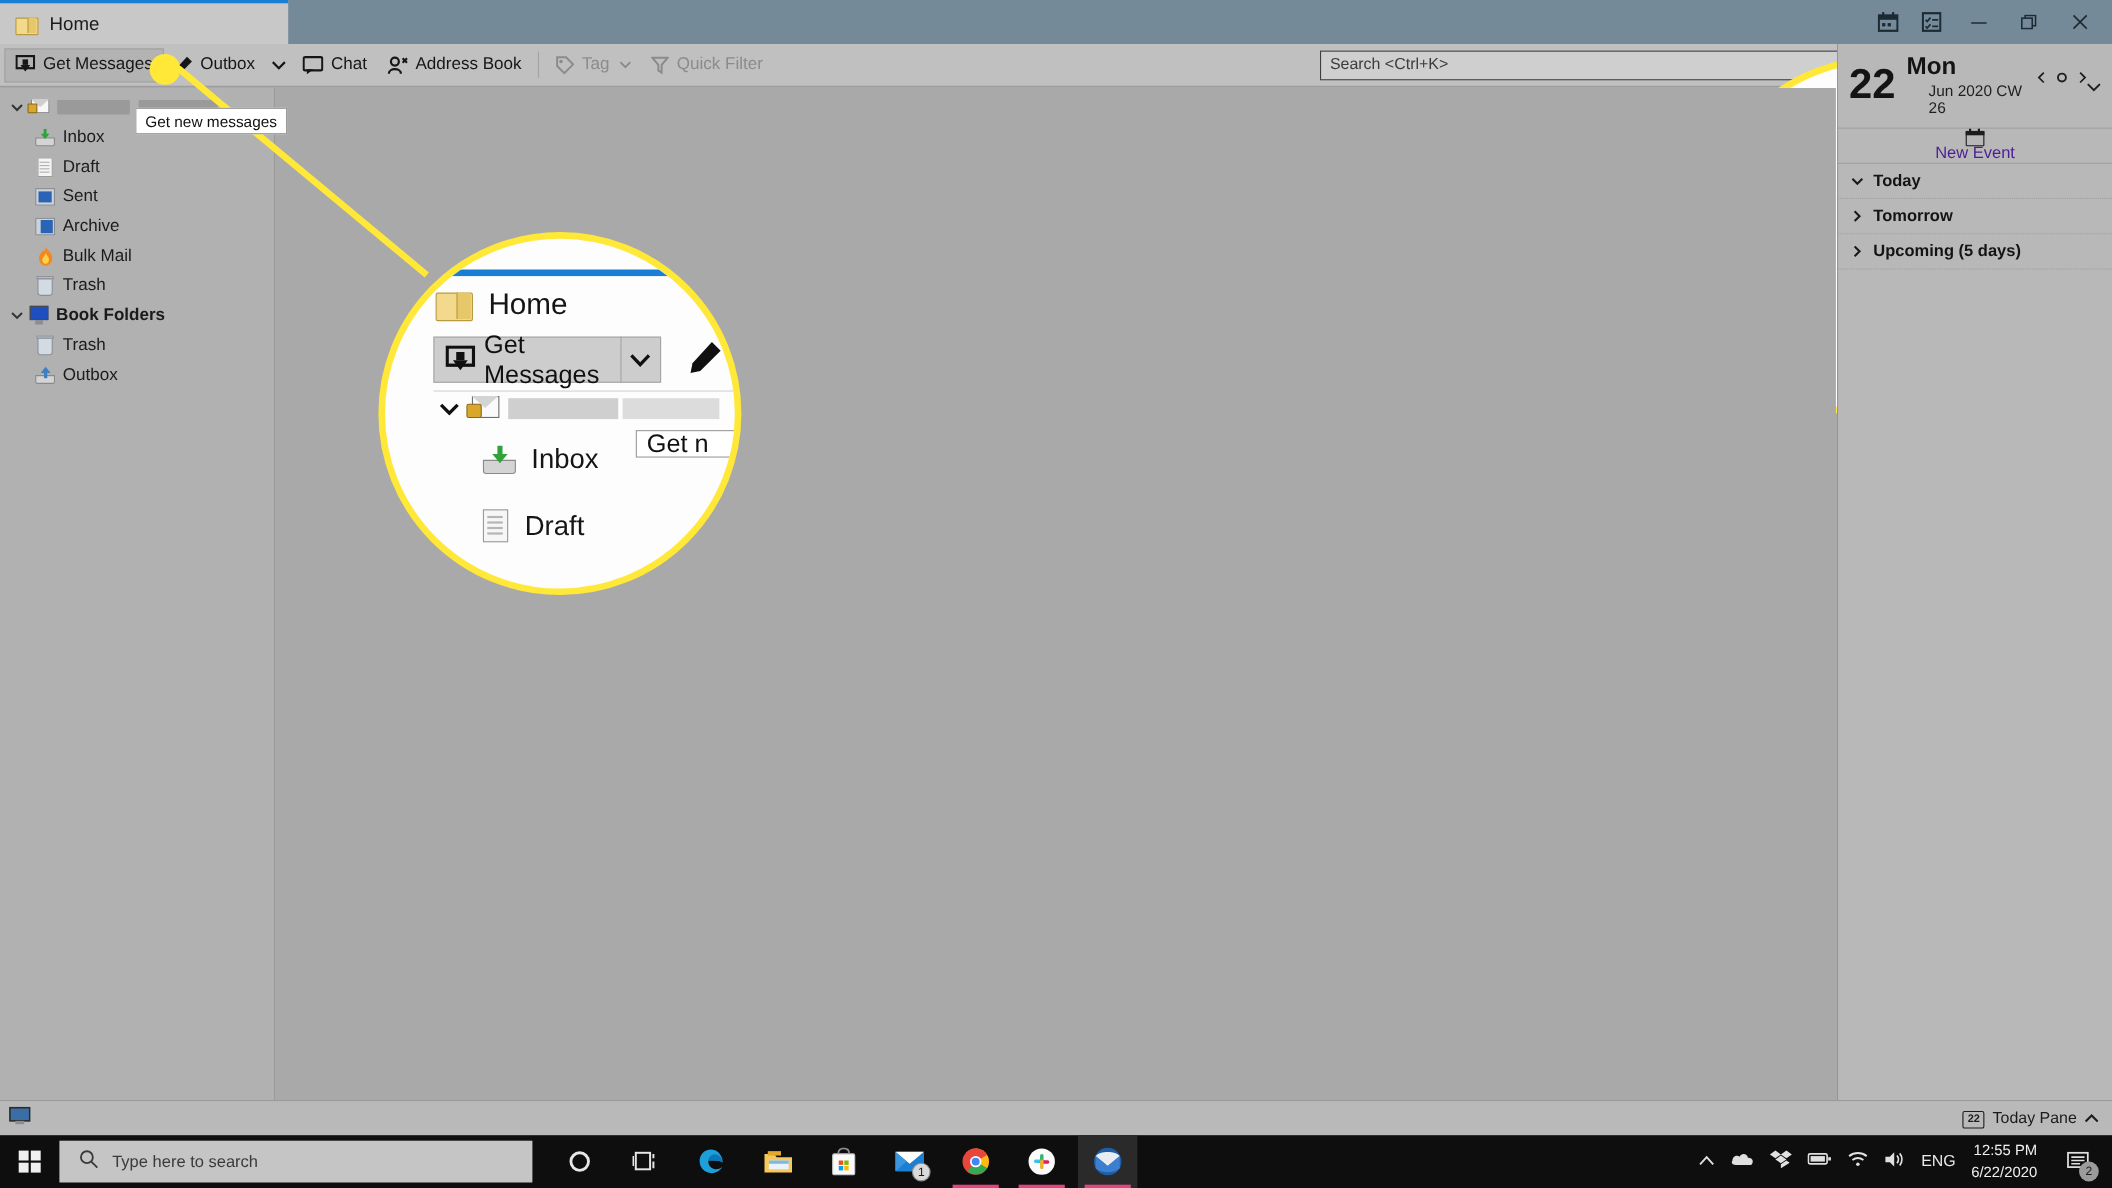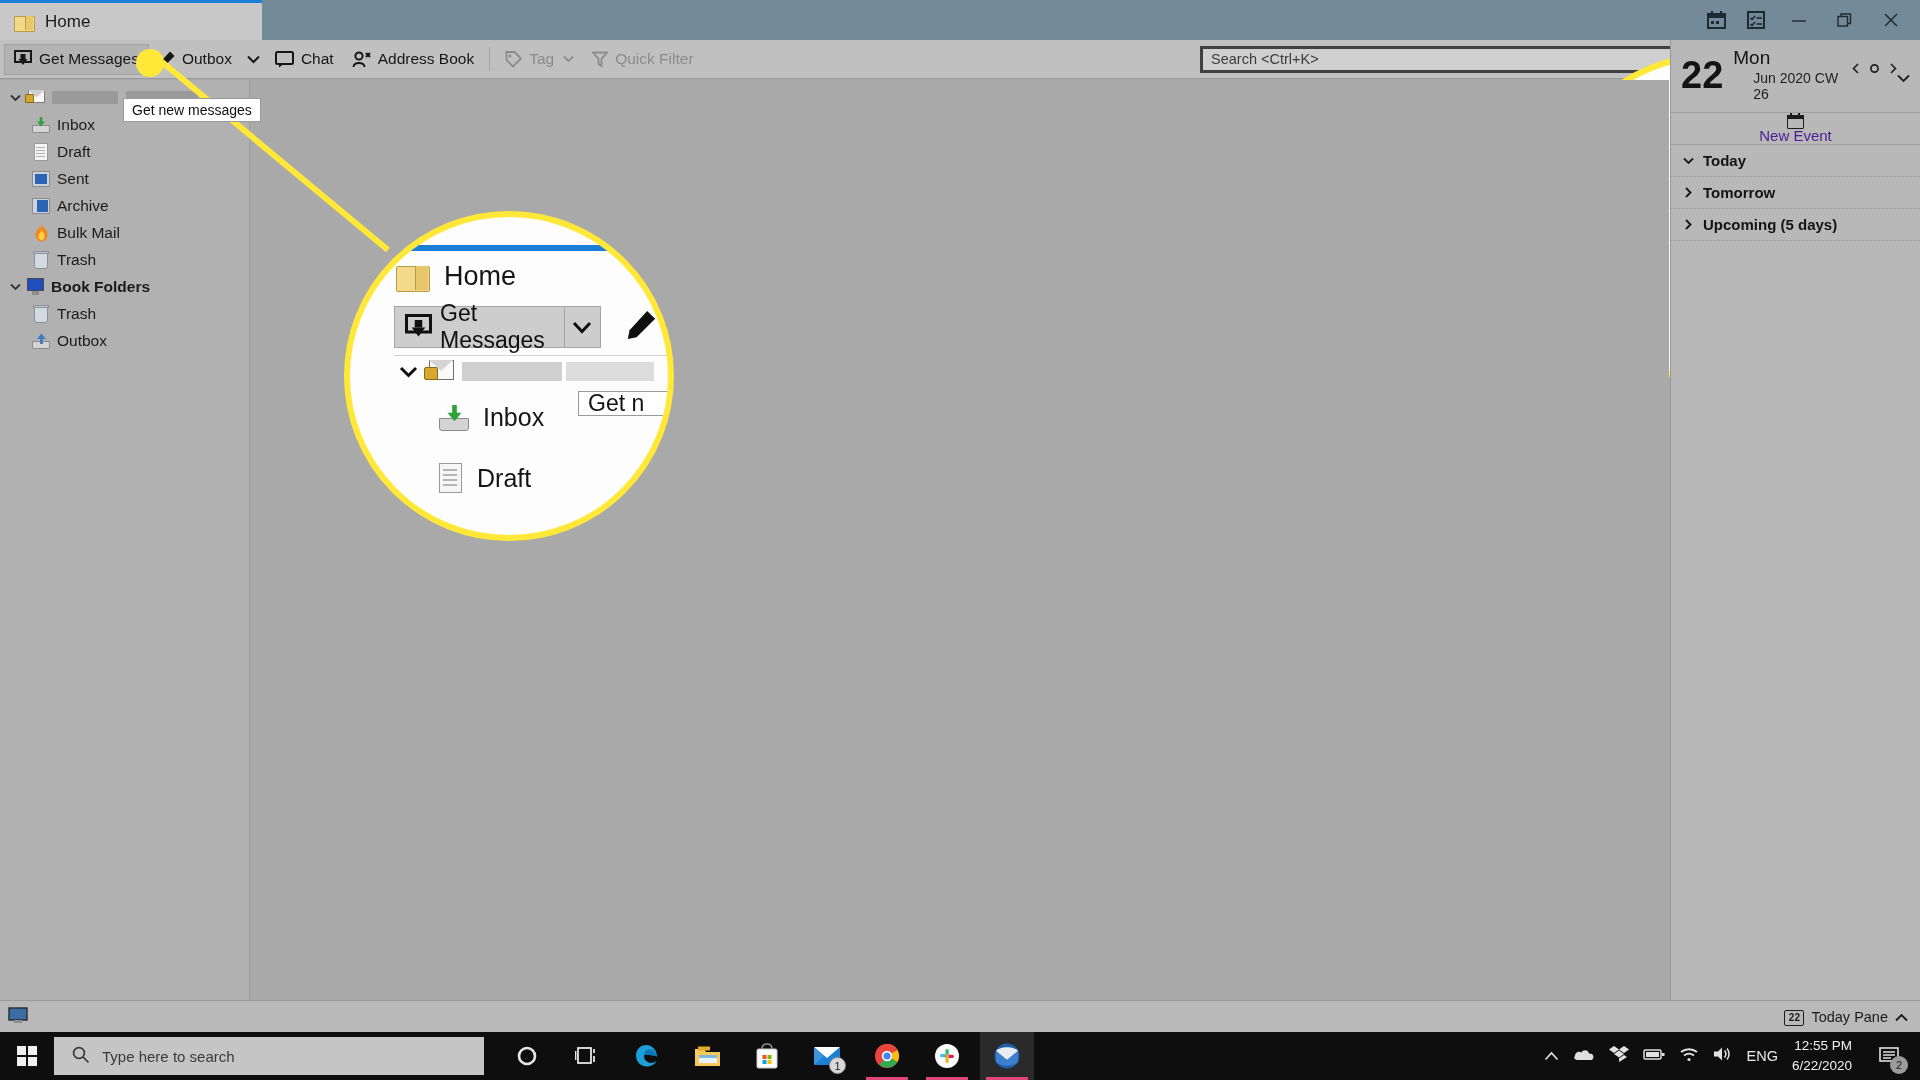--- a/index.html
+++ b/index.html
@@ -89,21 +89,21 @@
     width: 1px; height: 24px; background: #a3a3a3; margin: 0 6px;
   }
   .search-wrap {
     margin-left: auto;
     display: flex; align-items: center;
     position: relative;
   }
   .searchbox {
     width: 660px; height: 27px;
     background: #cfcfcf;
-    border: 3px solid #404040;
+    border: 1px solid #404040;
     display: flex; align-items: center;
     padding: 0 8px;
     font-size: 14.5px; color: #3c3c3c;
     position: relative;
   }
   .searchbox .magnifier { position: absolute; right: 8px; top: 4px; }
   .hamburger {
     width: 44px; height: 39px; display: flex; align-items: center; justify-content: center;
     margin-left: 10px; margin-right: 6px;
   }
@@ -237,21 +237,21 @@
     color: #1b1b1b;
   }
   .ev-date {
     display: flex; align-items: center;
     padding: 8px 10px 10px 10px;
     border-bottom: 1px solid #a0a0a0;
     background: #b8b8b8;
   }
   .ev-daynum { font-size: 38px; font-weight: bold; color: #141414; line-height: 1; }
   .ev-datetext { margin-left: 10px; }
-  .ev-dow { font-size: 19px; font-weight: normal; color: #141414; line-height: 1.05; }
+  .ev-dow { font-size: 22px; font-weight: bold; color: #141414; line-height: 1.05; }
   .ev-sub { font-size: 14px; color: #1f1f1f; margin-top: 2px; margin-left: 20px; }
   .ev-datenav { display: flex; align-items: center; gap: 9px; margin-left: 12px; margin-top: -12px; }
   .ev-datenav span { font-size: 14px; color: #1f1f1f; }
   .ev-caret { margin-left: auto; margin-top: 6px; color: #1f1f1f; }
   .ev-new {
     display: flex; align-items: center; gap: 8px;
     height: 32px; padding: 0 10px;
     border-bottom: 1px solid #a0a0a0;
     font-size: 15px; color: #4c1d95; flex-direction: column;
   }

